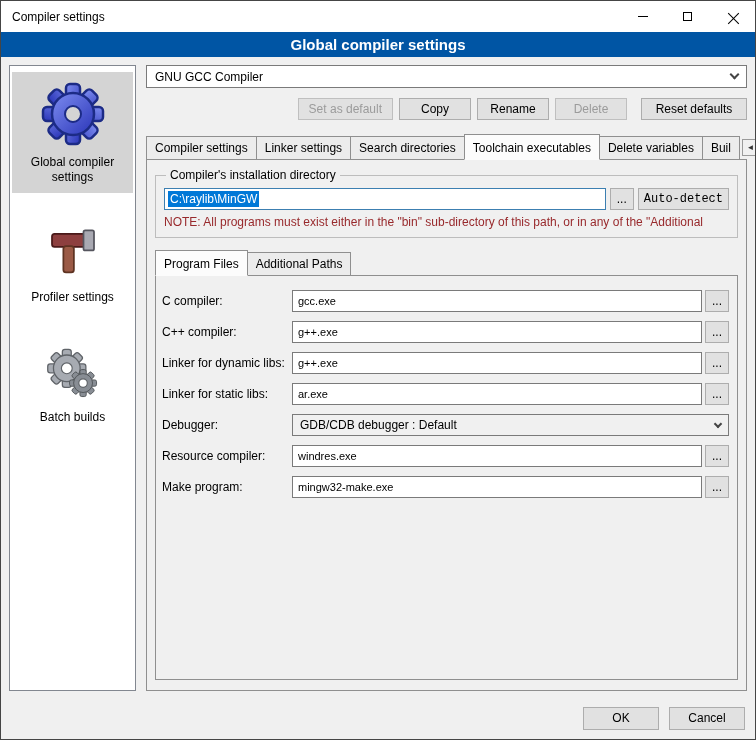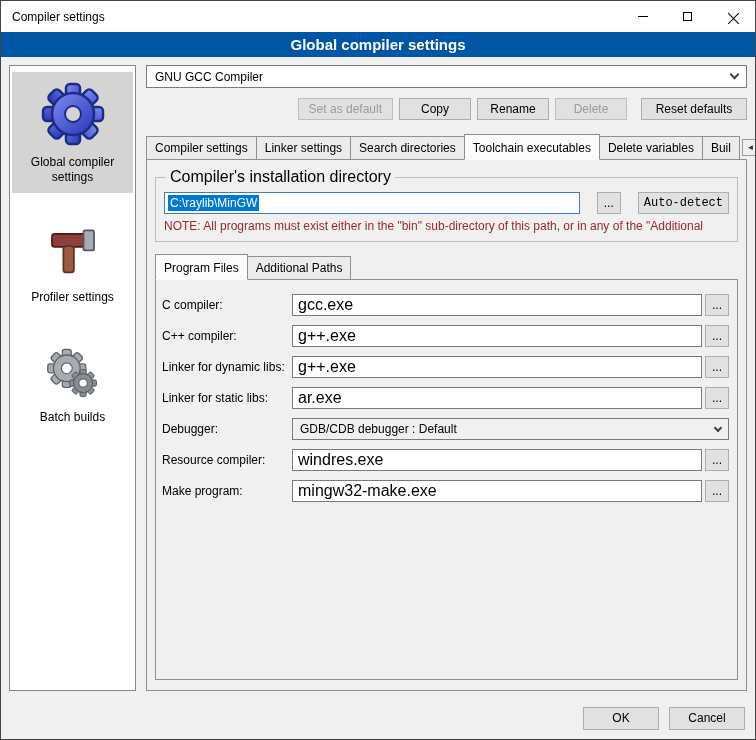--- a/index.html
+++ b/index.html
@@ -60,38 +60,38 @@
   .tab + .tab{margin-left:-1px;}
   .tab.active{background:#fcfcfc;border-bottom-color:#fcfcfc;padding-top:6px;z-index:3;}
   .tab-scrollers{margin-left:auto;display:flex;gap:2px;margin-bottom:3px;padding-left:2px;}
   .scroll-btn{width:17px;height:17px;border:1px solid #9a9a9a;background:#f0f0f0;
     font-size:8px;line-height:1;display:flex;align-items:center;justify-content:center;
     cursor:pointer;padding:0;color:#333;}
   .tab-panel{border:1px solid #8f8f8f;background:#f0f0f0;padding:8px 8px 10px;
     flex:1;display:flex;flex-direction:column;min-height:0;}
   
   fieldset.groupbox{border:1px solid #bdbdbd;margin:0;padding:6px 8px 8px;}
-  fieldset.groupbox legend{padding:0 4px;margin-left:2px;font-size:16px;}
-  .dir-row{display:flex;align-items:center;gap:17px;}
+  fieldset.groupbox legend{padding:0 4px;margin-left:2px;font-size:12px;}
+  .dir-row{display:flex;align-items:center;gap:4px;}
   .path-input{flex:1;height:22px;border:1px solid #3c7fb1;background:#fff;display:flex;
     align-items:center;padding:0 3px;cursor:text;}
   .path-input .sel{background:var(--selection-blue,#0078D7);color:#fff;padding:1px 2px;}
   .btn-small{height:22px;min-width:24px;padding:0 5px;background:#e1e1e1;border:1px solid #adadad;
     font-family:"Liberation Sans",sans-serif;font-size:12px;cursor:pointer;}
   .btn-autodetect{min-width:86px;font-family:Liberation Mono, monospace;}
   .note{margin-top:5px;color:var(--note-red,#98292c);white-space:nowrap;overflow:hidden;}
   
   .subtabstrip{margin-top:12px;}
   .subpanel{border:1px solid #8f8f8f;background:#f0f0f0;padding:14px 8px 10px 6px;
     flex:1;min-height:0;display:flex;flex-direction:column;}
   .frow{display:flex;align-items:center;margin-bottom:9px;}
   .frow label{flex:0 0 130px;width:130px;}
   .fcontrol{flex:1;display:flex;align-items:center;gap:3px;min-width:0;}
   .fcontrol input{flex:1;height:22px;border:1px solid #7a7a7a;background:#fff;padding:0 5px;
-    font-family:"Liberation Sans",sans-serif;font-size:16px;min-width:0;}
+    font-family:"Liberation Sans",sans-serif;font-size:11px;min-width:0;}
   .fcombo{flex:1;height:22px;border:1px solid #7a7a7a;background:#f0f0f0;display:flex;
     align-items:center;padding:0 7px;cursor:pointer;}
   .fcombo .chev{margin-left:auto;width:6px;height:6px;border-right:2px solid #444;
     border-bottom:2px solid #444;transform:rotate(45deg);margin-top:-3px;}
   
   .footer{flex:0 0 42px;display:flex;justify-content:flex-end;align-items:center;
     gap:10px;padding:0 10px;}
   .footer .btn{min-width:76px;height:23px;}
   .hidden-defs{position:absolute;width:0;height:0;overflow:hidden;}
 </style>

